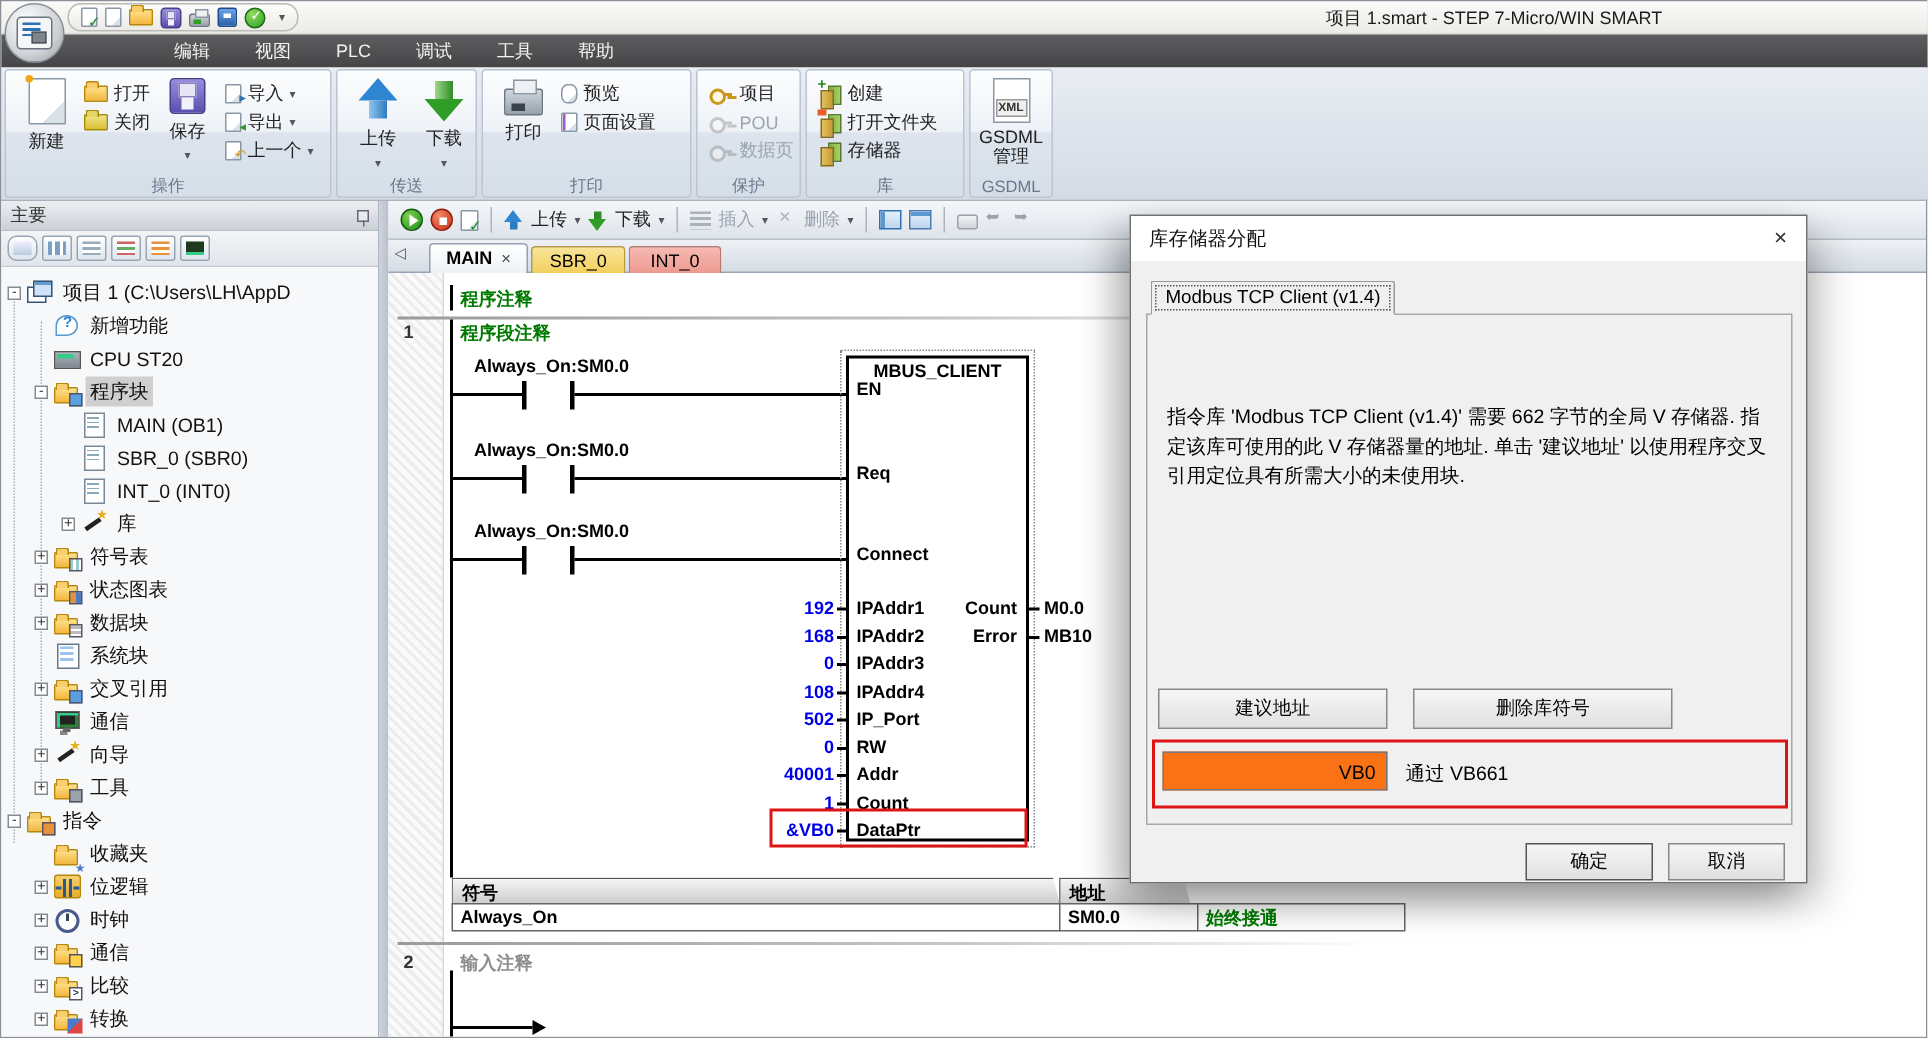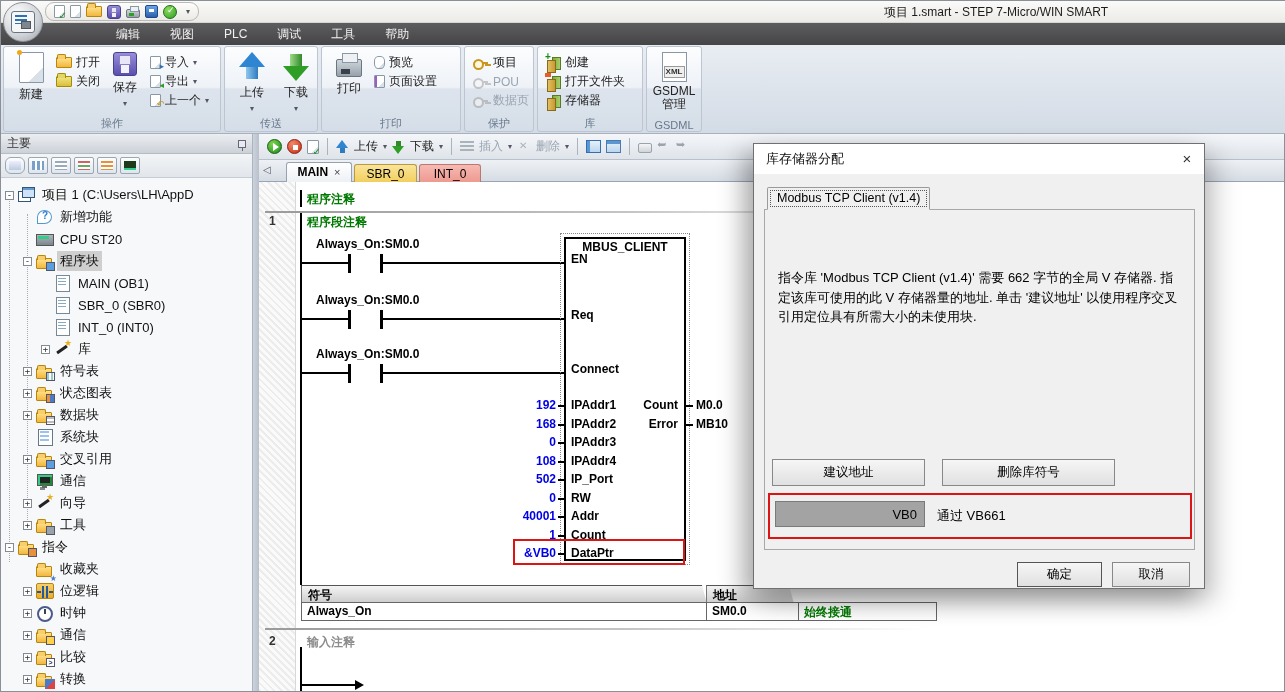--- a/index.html
+++ b/index.html
@@ -207,21 +207,21 @@
     box-shadow:-12px 10px 22px rgba(0,0,0,.28), 10px 12px 24px rgba(0,0,0,.22); }
   .dlg-title { height:30px; background:#fff; display:flex; align-items:center; padding-left:12px; font-size:13px; color:#111; }
   .dlg-close { margin-left:auto; width:34px; text-align:center; font-size:15px; color:#333; line-height:30px; }
   .dlg-tab { position:absolute; left:13px; top:43px; height:23px; background:#f0f0f0; border:1px solid #9a9a9a; border-bottom:1px solid #f0f0f0;
     border-radius:2px 2px 0 0; padding:3px 9px 0 9px; font-size:12.5px; outline:1px dotted #555; outline-offset:-4px; z-index:2; }
   .dlg-pane { position:absolute; left:10px; top:65px; width:431px; height:341px; border:1px solid #a8a8a8; }
   .dlg-body-text { position:absolute; left:24px; top:84px; width:406px; font-size:13px; line-height:19.5px; color:#000;margin-top:40px; }
   .dlg-btn { position:absolute; height:27px; background:linear-gradient(#f6f6f6,#e0e0e0); border:1px solid #888; font-size:12.5px;
     text-align:center; font-family:inherit; color:#000; }
   .dlg-redbox { position:absolute; left:14px; top:349px; width:424px; height:46px; border:2px solid #dd1414; }
-  .dlg-input { position:absolute; left:21px; top:357px; width:150px; height:26px; background:#a3a3a3; border:1px solid #7a7a7a;
+  .dlg-input { position:absolute; left:21px; top:357px; width:150px; height:26px; background:#f97316; border:1px solid #7a7a7a;
     font-size:13px; text-align:right; padding-right:7px; font-family:inherit; color:#000; }
   .dlg-through { position:absolute; left:183px; top:363px; font-size:13px; color:#000; }
 </style>
 </head>
 <body>
 
 <div class="win">
 
   <div class="titlebar">
     <div class="qat">

